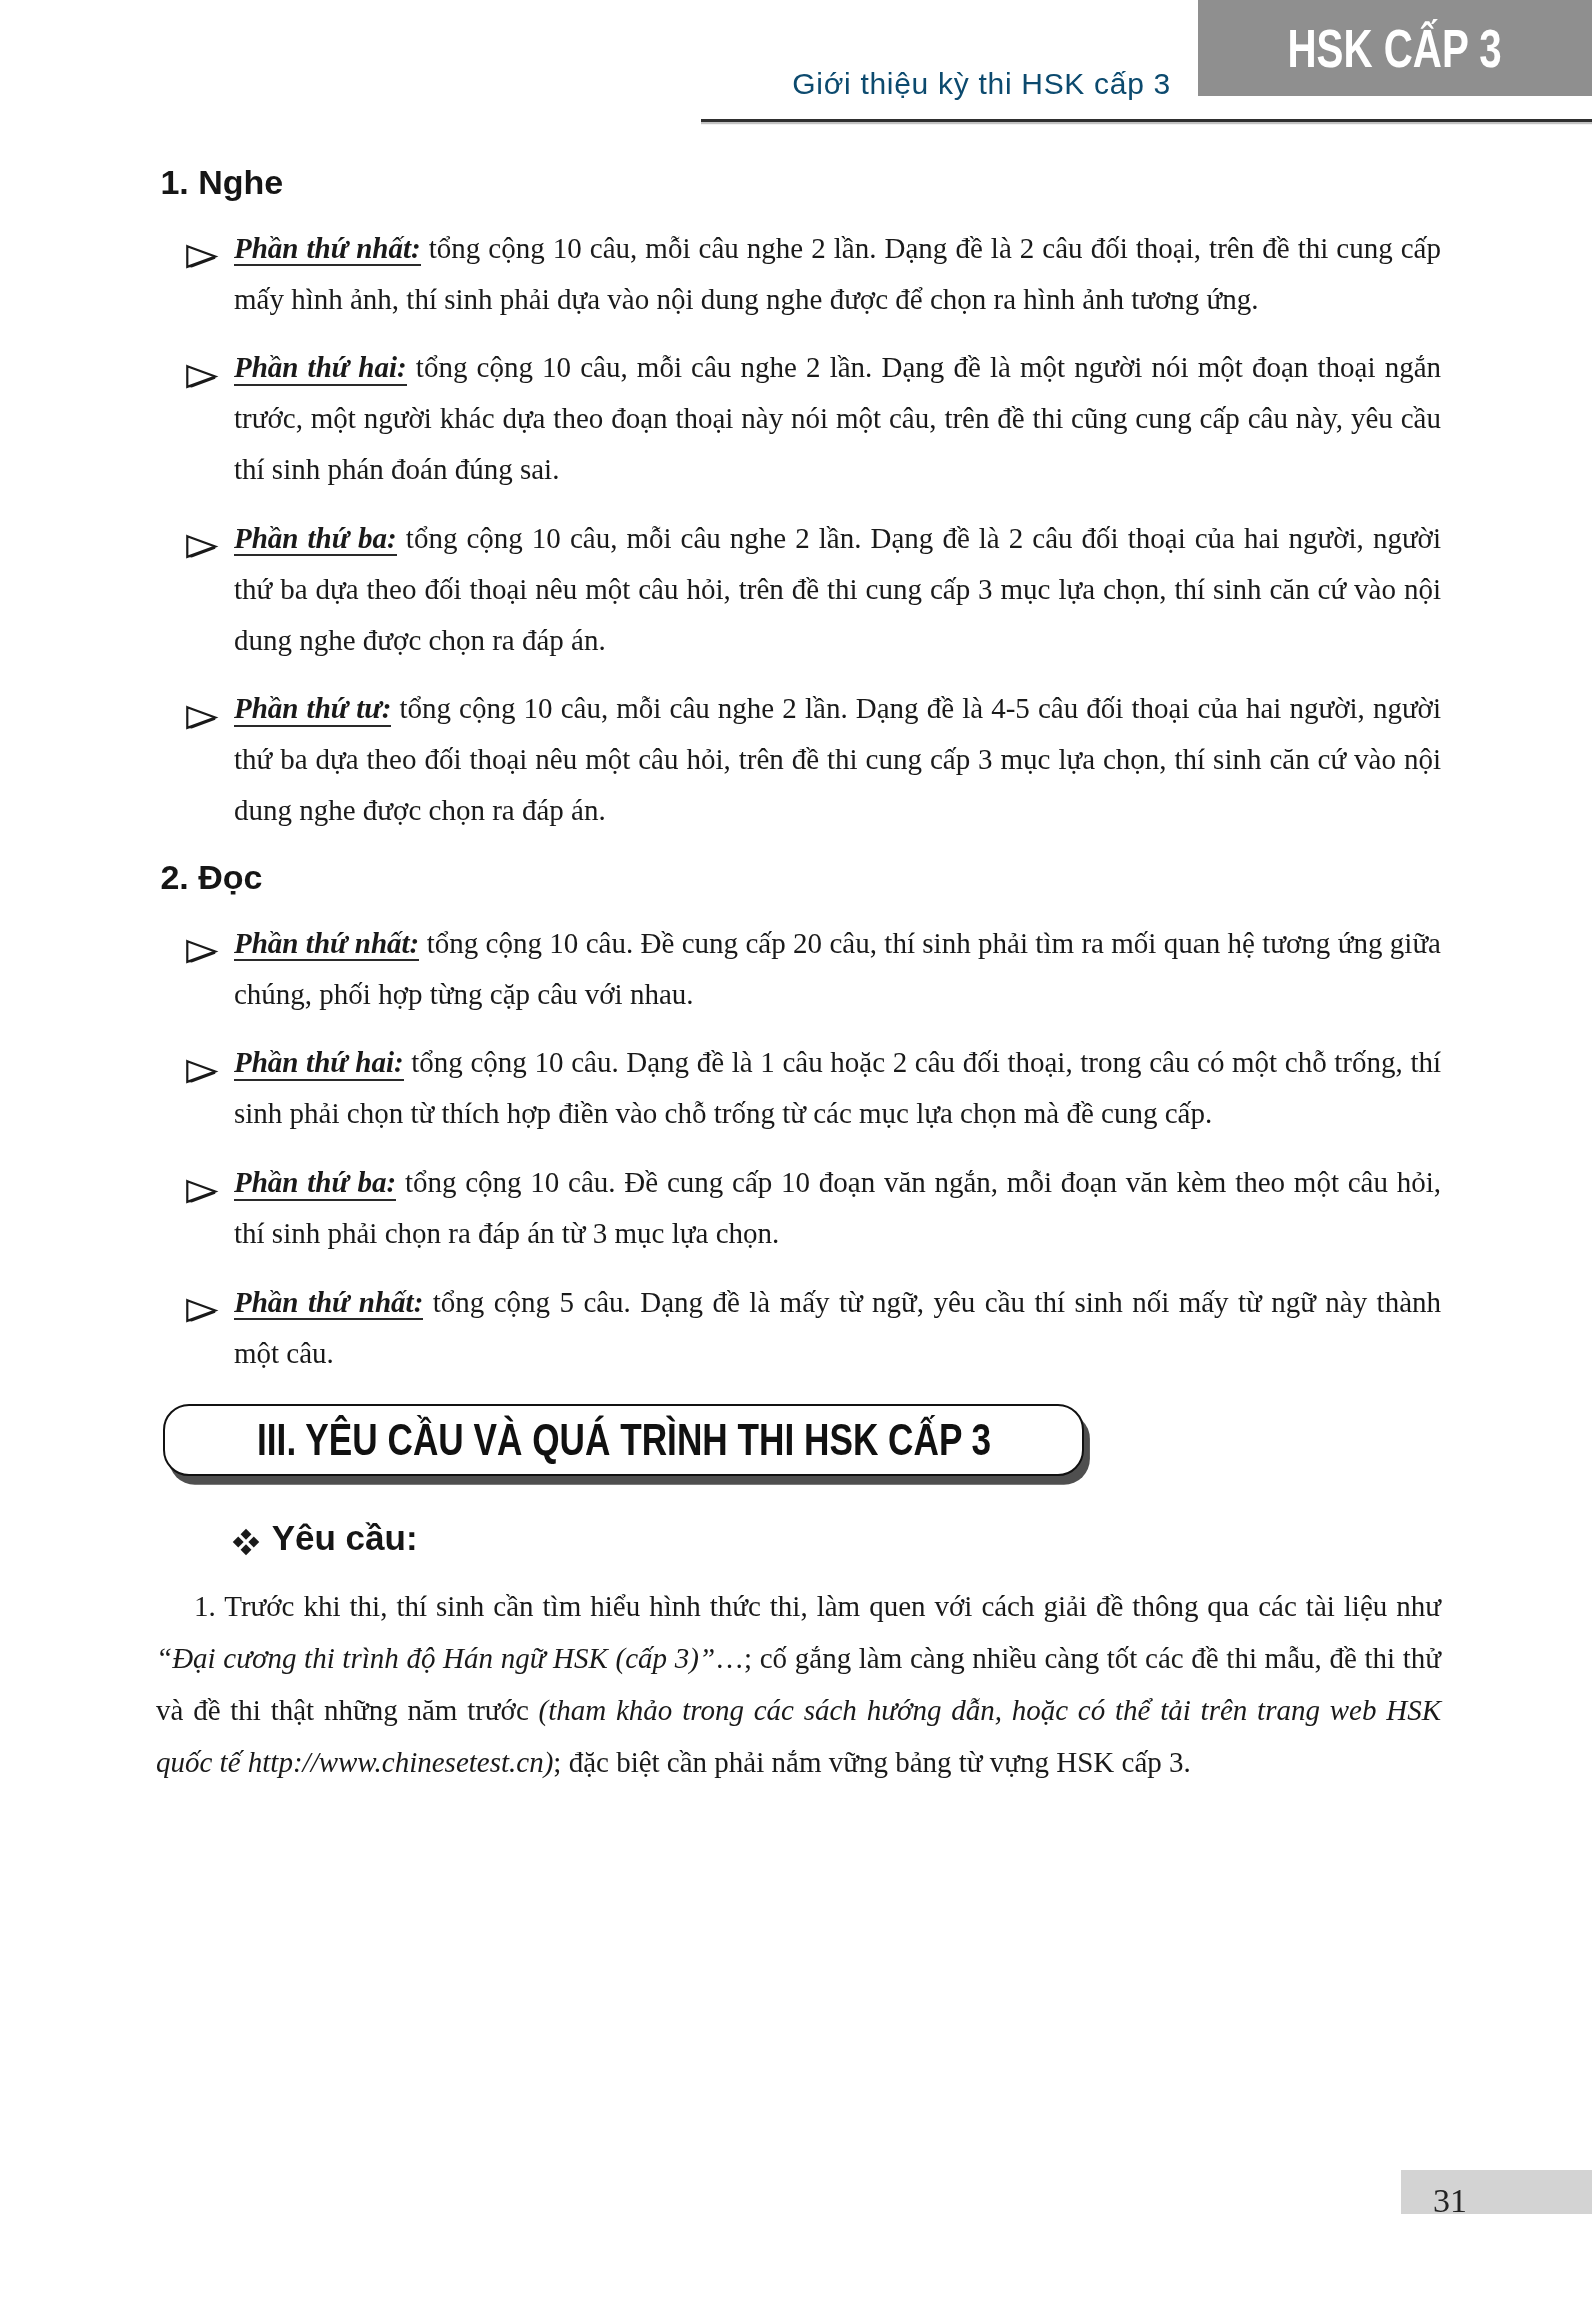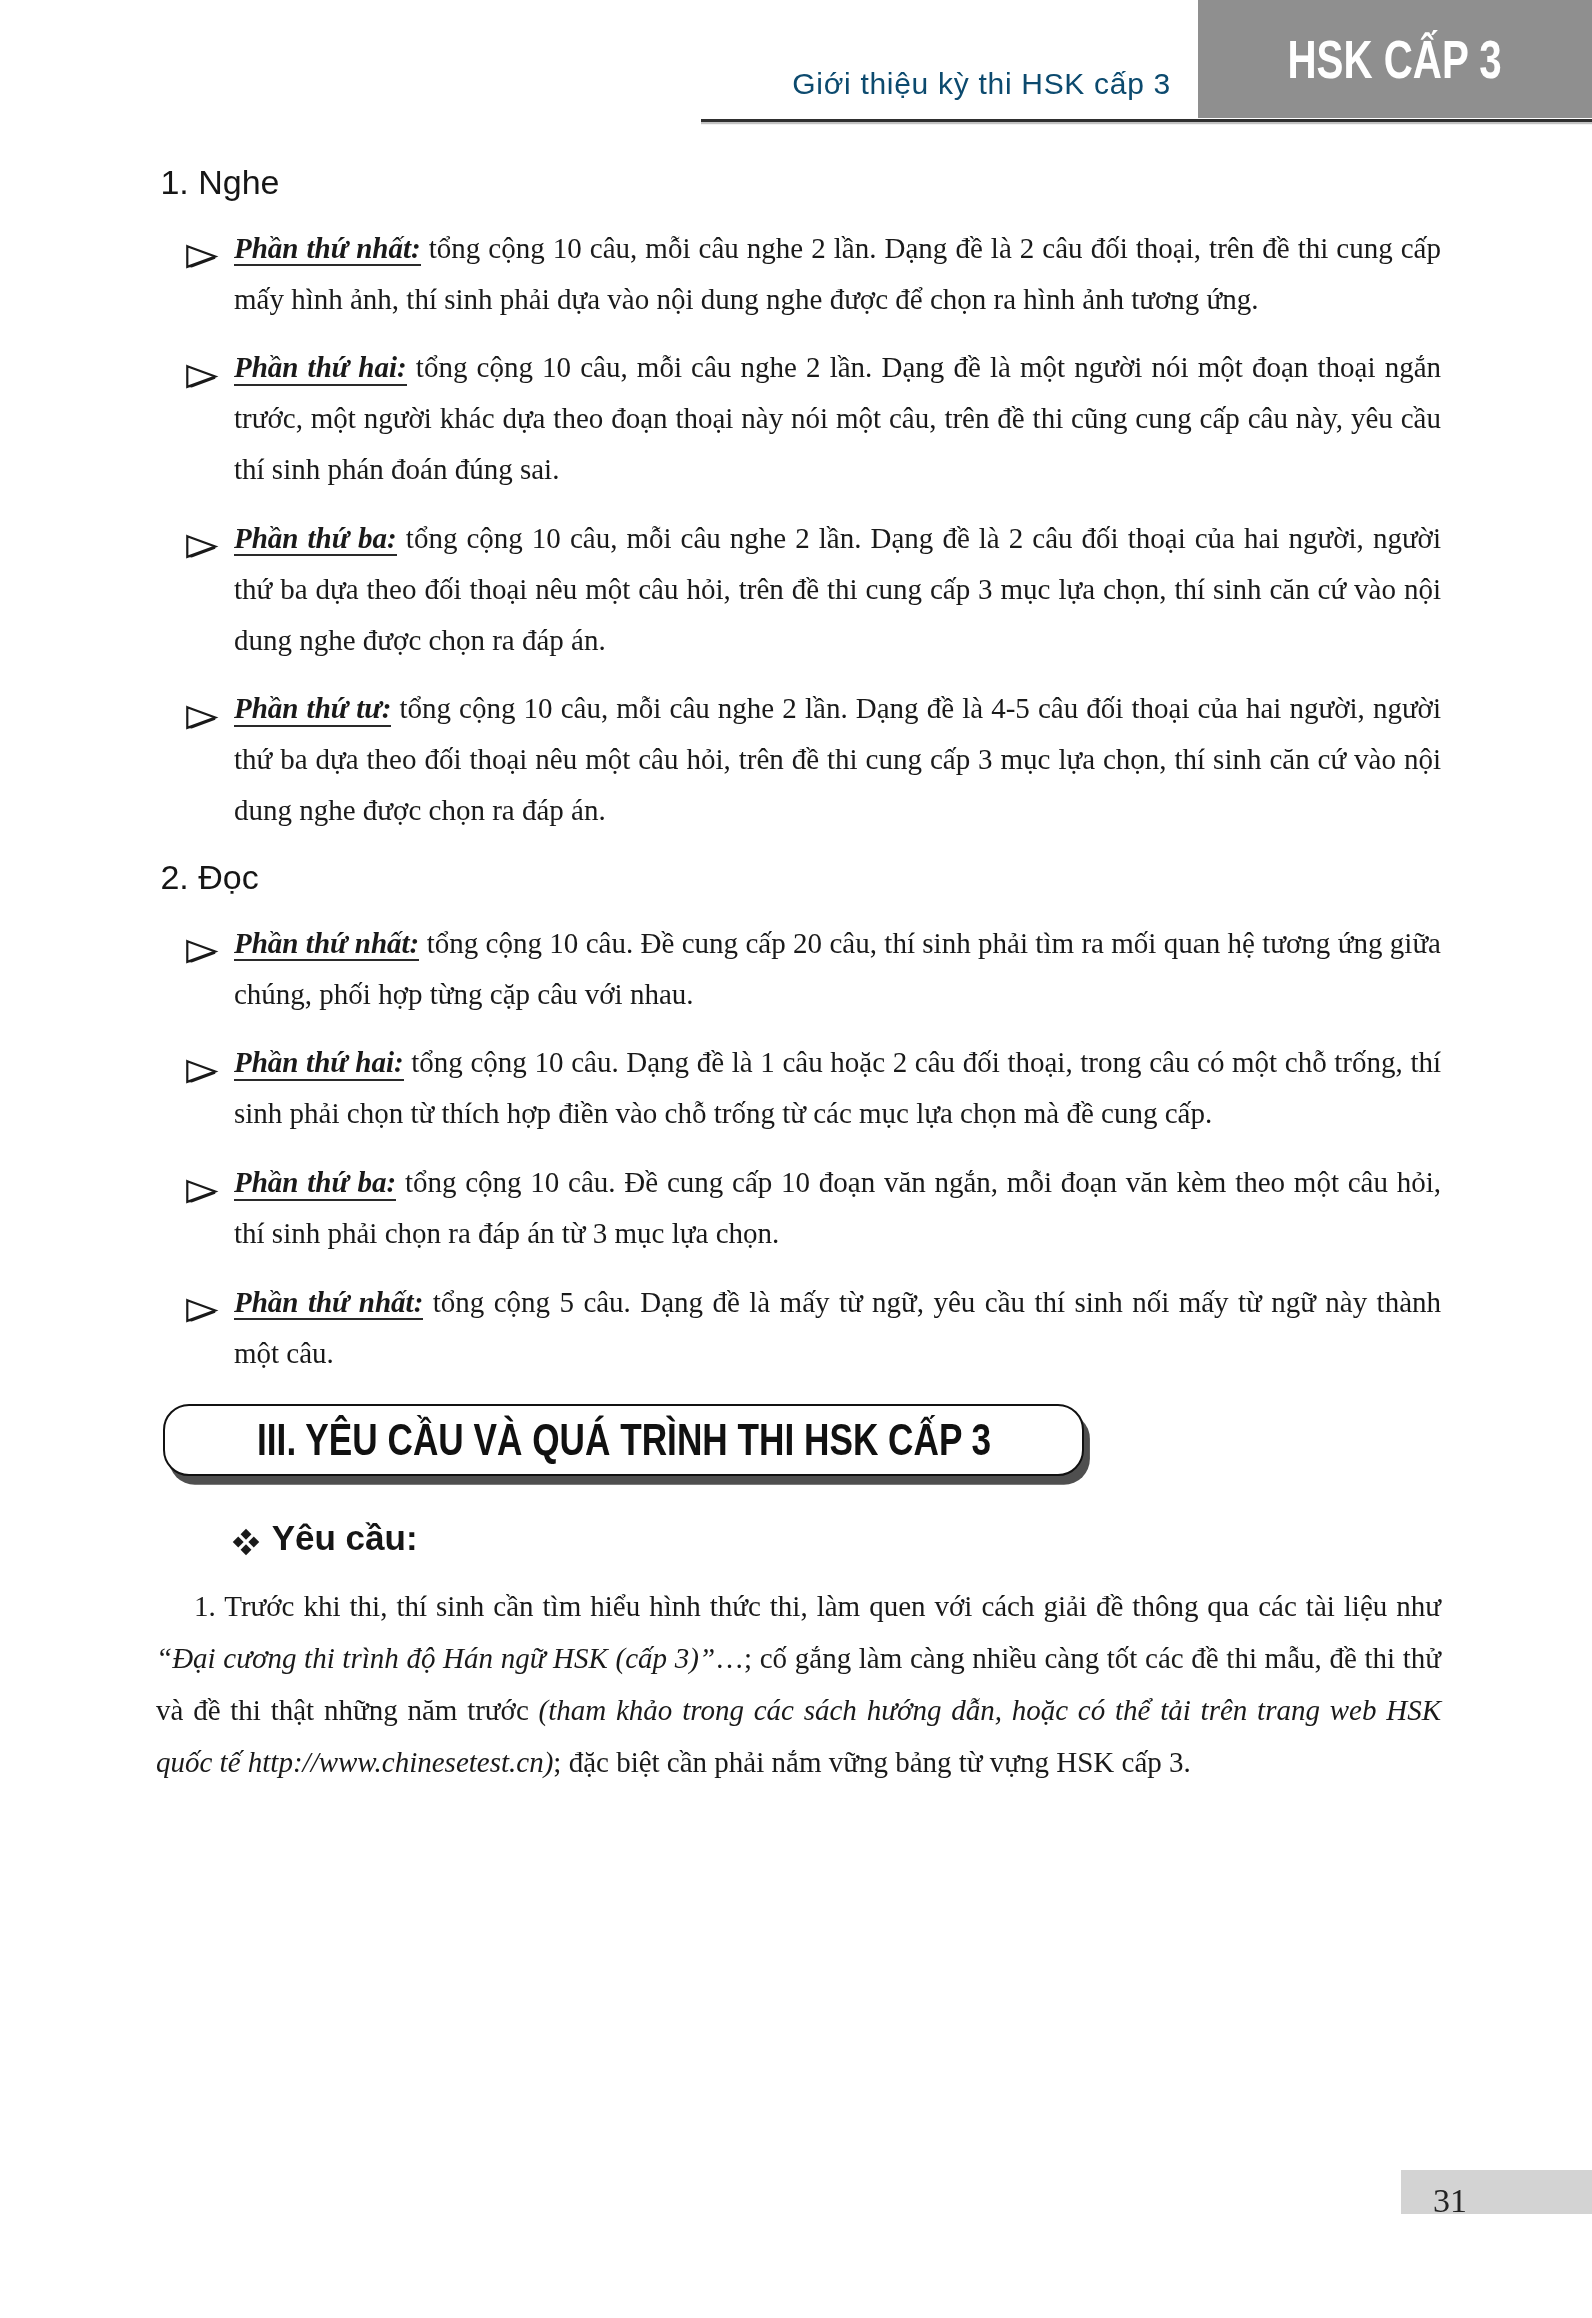--- a/index.html
+++ b/index.html
@@ -14,42 +14,42 @@
   }
 
   
   .running-head {
     position:absolute; top:67px; right:421px;
     font-family:Liberation Sans, sans-serif;
     font-size:30px; color:#0c4a6e; letter-spacing:0.7px;
     white-space:nowrap;
   }
   .badge {
-    position:absolute; top:0; left:1198px; right:0; height:118px;
+    position:absolute; top:0; left:1198px; right:0; height:96px;
     background:#8f8f8f;
     display:flex; align-items:center; justify-content:center;
   }
   .badge-text {
     font-family:"Liberation Sans", sans-serif;
     font-weight:bold; font-size:48px; color:#ffffff;
     display:inline-block; transform:scale(0.84,1.12);
     white-space:nowrap;
   }
   .rule {
     position:absolute; top:119px; left:701px; right:0; height:2.9px;
     background:#2f2f2f;
     box-shadow:0 2.2px 0 rgba(120,120,120,.45);
   }
 
   
   .content { position:absolute; top:163px; left:156px; width:1285px; }
 
   h2 {
     font-family:"Liberation Sans", sans-serif;
-    font-weight:normal; font-size:34px; color:#161616;
+    font-weight:bold; font-size:34px; color:#161616;
     margin:0 0 20.5px 4.4px;
   }
   .section { margin-bottom:2.9px; }
   .section + h2 { margin-top:22px; }
 
   .li {
     position:relative; padding-left:78px; margin-bottom:17.6px;
     font-size:29px; line-height:51px; text-align:justify;
   }
   .arrow {

